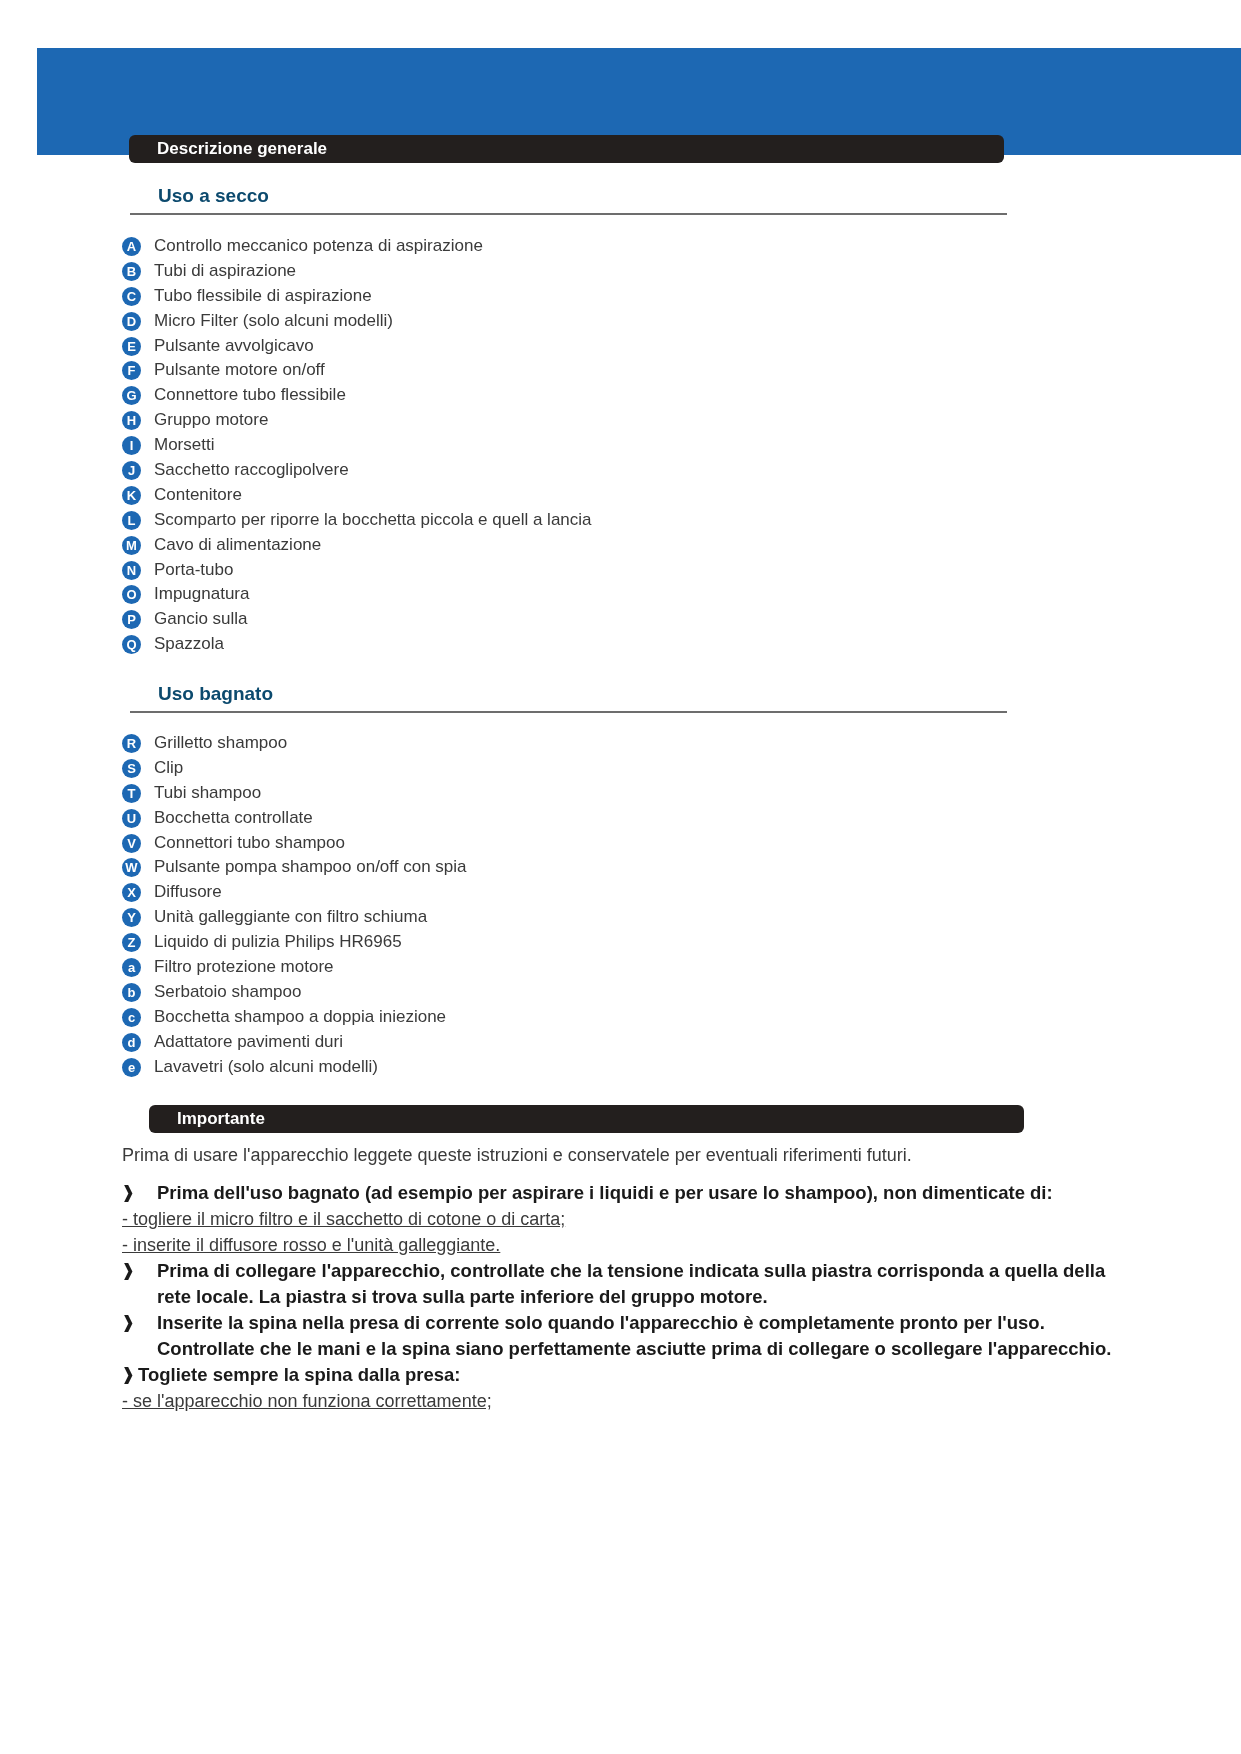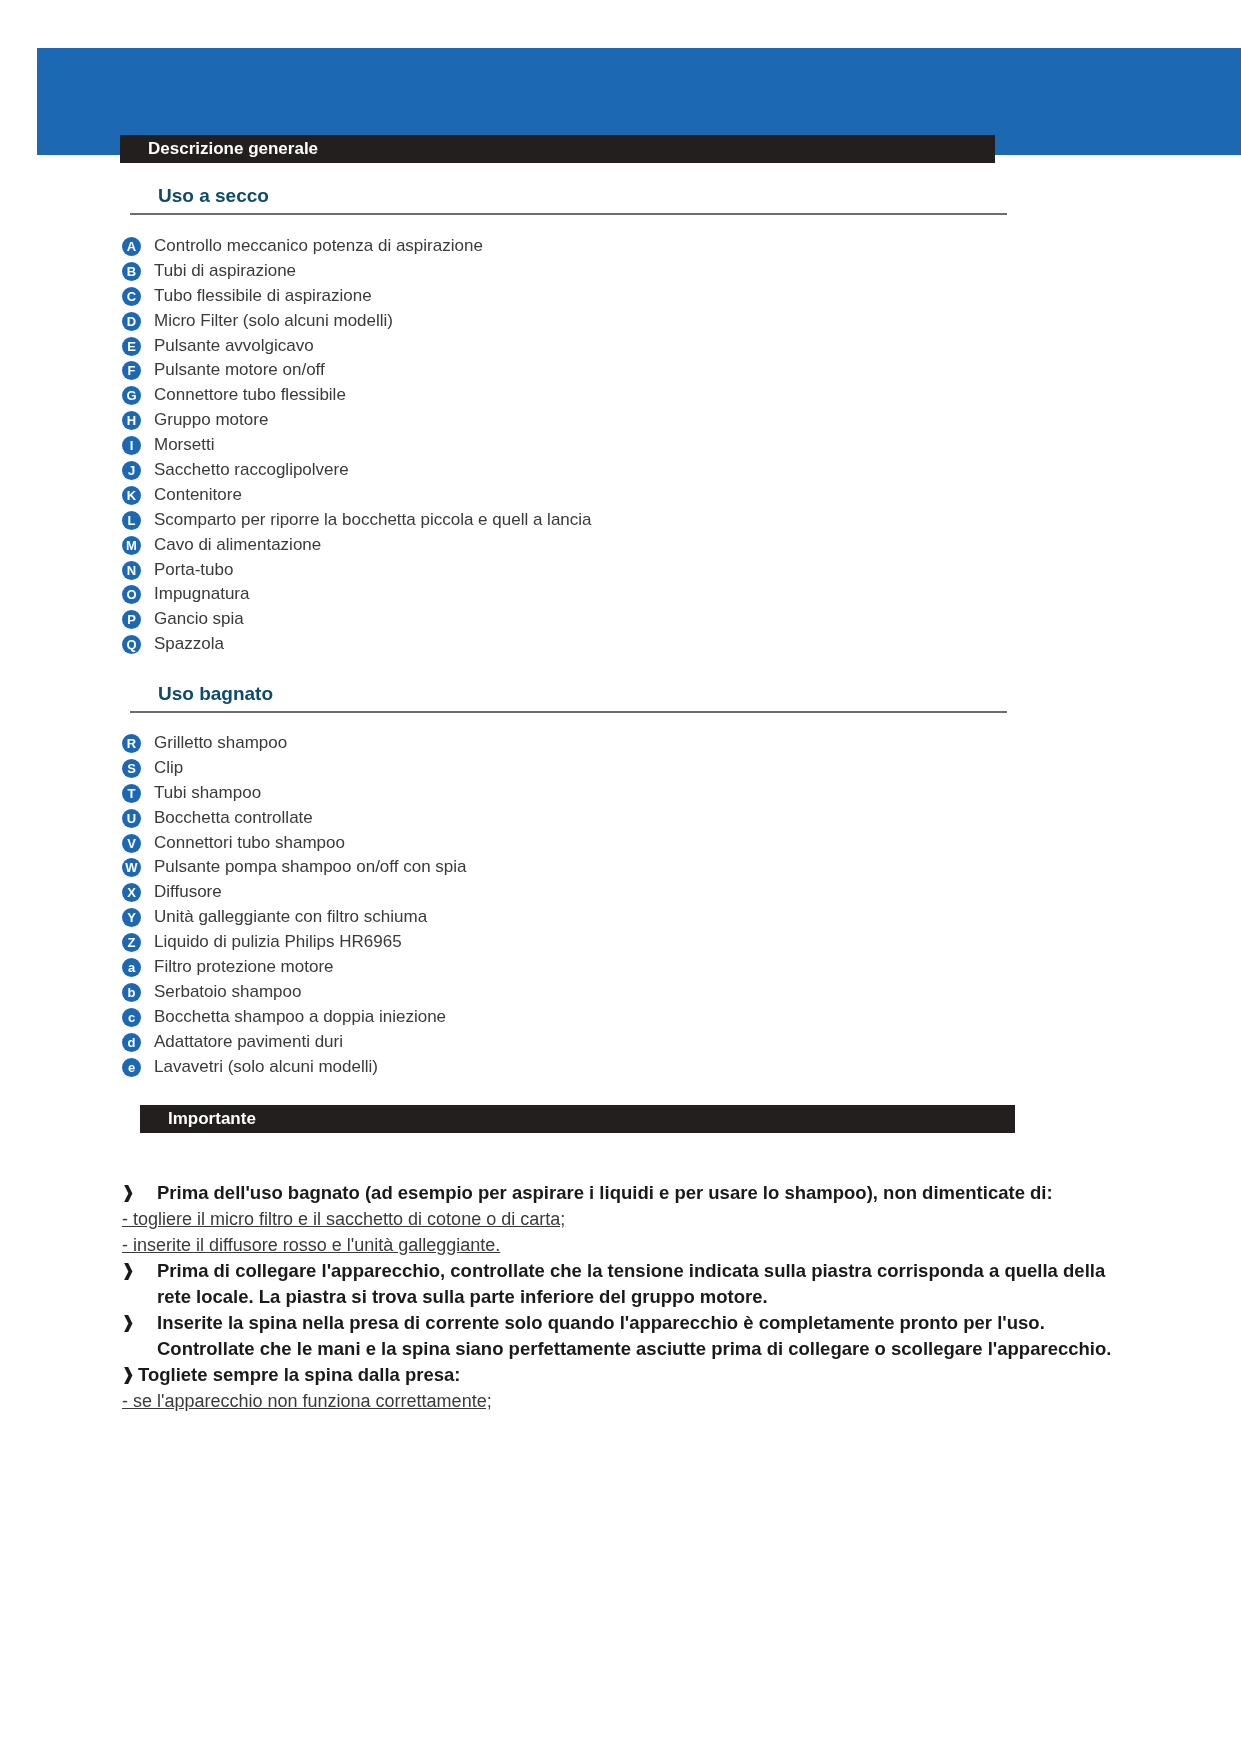--- a/index.html
+++ b/index.html
@@ -47,24 +47,25 @@
     font-weight: bold;
   }
   .header-title .pageno {
     font-weight: normal;
     font-size: 23px;
   }
 
   
   .section-bar {
     position: absolute;
-    left: 120px;
+    left: 129px;
     width: 875px;
     height: 28px;
     background: #231f1e;
+    border-radius: 6px;
   }
   .section-bar .section-label {
     position: absolute;
     left: 28px;
     top: 4px;
     color: #ffffff;
     font-size: 17px;
     font-weight: bold;
     white-space: nowrap;
   }
@@ -267,21 +268,21 @@
       <div class="part-item">
         <span class="badge">N</span>
         <span class="part-text">Porta-tubo</span>
       </div>
       <div class="part-item">
         <span class="badge">O</span>
         <span class="part-text">Impugnatura</span>
       </div>
       <div class="part-item">
         <span class="badge">P</span>
-        <span class="part-text">Gancio spia</span>
+        <span class="part-text">Gancio sulla</span>
       </div>
       <div class="part-item">
         <span class="badge">Q</span>
         <span class="part-text">Spazzola</span>
       </div>
     </div>
 
   <div class="subhead-wrap" id="sub-bagnato">
     <div class="subhead">Uso bagnato</div>
     <div class="subhead-rule"></div>
@@ -343,20 +344,21 @@
       <div class="part-item">
         <span class="badge">e</span>
         <span class="part-text">Lavavetri (solo alcuni modelli)</span>
       </div>
     </div>
 
   <div class="section-bar" id="bar-importante">
     <span class="section-label">Importante</span>
   </div>
 
+  <div class="intro-para">Prima di usare l'apparecchio leggete queste istruzioni e conservatele per eventuali riferimenti futuri.</div>
 
   <div class="warn-list" id="warn-list">
       <div class="warn-bullet">
         <span class="glyph">❱</span>
         <span class="wtext">Prima dell'uso bagnato (ad esempio per aspirare i liquidi e per usare lo shampoo), non dimenticate di:</span>
       </div>
       <div class="warn-sub">- togliere il micro filtro e il sacchetto di cotone o di carta;</div>
       <div class="warn-sub">- inserite il diffusore rosso e l'unità galleggiante.</div>
       <div class="warn-bullet">
         <span class="glyph">❱</span>

